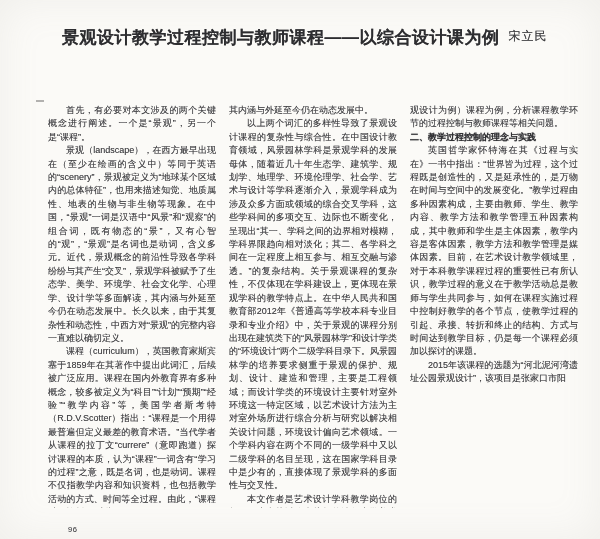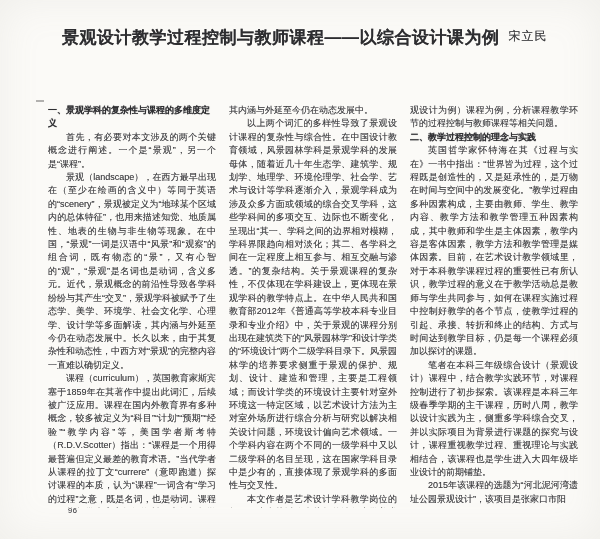--- a/index.html
+++ b/index.html
@@ -43,21 +43,21 @@
     text-shadow:0 0 .6px rgba(70,70,75,.55);
   }
   .heading{
     font-weight:bold;color:#2f2f32;
     text-shadow:0 0 .7px rgba(45,45,50,.65);
     text-align:left;
   }
   .para{text-indent:2em;}
   .para-cont{text-indent:0;}
   .footer{
-    position:absolute;left:68px;bottom:24px;
+    position:absolute;left:68px;bottom:5px;
     display:flex;align-items:baseline;gap:27px;
     font-size:7.5px;color:#4c4c4f;letter-spacing:.5px;
     text-shadow:0 0 .5px rgba(70,70,75,.5);
   }
   .artifact-dash{
     position:absolute;left:36px;top:100px;
     width:8px;height:2px;background:#8a8a88;opacity:.65;
   }
 </style>
 </head>
@@ -68,37 +68,35 @@
   <div class="artifact-dash"></div>
 
   <div class="header">
     <div class="paper-title">景观设计教学过程控制与教师课程——以综合设计课为例</div>
     <div class="author">宋立民</div>
   </div>
 
   <div class="columns">
 
     <div class="col">
-      <p class="blk heading">一、景观学科的复杂性与课程的多维度定义</p>
       <p class="blk para">首先，有必要对本文涉及的两个关键概念进行阐述。一个是“景观”，另一个是“课程”。</p>
       <p class="blk para">景观（landscape），在西方最早出现在（至少在绘画的含义中）等同于英语的“scenery”，景观被定义为“地球某个区域内的总体特征”，也用来描述知觉、地质属性、地表的生物与非生物等现象。在中国，“景观”一词是汉语中“风景”和“观察”的组合词，既有物态的“景”，又有心智的“观”，“景观”是名词也是动词，含义多元。近代，景观概念的前沿性导致各学科纷纷与其产生“交叉”，景观学科被赋予了生态学、美学、环境学、社会文化学、心理学、设计学等多面解读，其内涵与外延至今仍在动态发展中。长久以来，由于其复杂性和动态性，中西方对“景观”的完整内容一直难以确切定义。</p>
       <p class="blk para">课程（curriculum），英国教育家斯宾塞于1859年在其著作中提出此词汇，后续被广泛应用。课程在国内外教育界有多种概念，较多被定义为“科目”“计划”“预期”“经验”“教学内容”等，美国学者斯考特（R.D.V.Scotter）指出：“课程是一个用得最普遍但定义最差的教育术语。”当代学者从课程的拉丁文“currere”（意即跑道）探讨课程的本质，认为“课程”一词含有“学习的过程”之意，既是名词，也是动词。课程不仅指教学内容和知识资料，也包括教学活动的方式、时间等全过程。由此，“课程过程控制”已成为</p>
     </div>
 
     <div class="col">
       <p class="blk para-cont">其内涵与外延至今仍在动态发展中。</p>
       <p class="blk para">以上两个词汇的多样性导致了景观设计课程的复杂性与综合性。在中国设计教育领域，风景园林学科是景观学科的发展母体，随着近几十年生态学、建筑学、规划学、地理学、环境伦理学、社会学、艺术与设计等学科逐渐介入，景观学科成为涉及众多方面或领域的综合交叉学科，这些学科间的多项交互、边际也不断变化，呈现出“其一、学科之间的边界相对模糊，学科界限趋向相对淡化；其二、各学科之间在一定程度上相互参与、相互交融与渗透。”的复杂结构。关于景观课程的复杂性，不仅体现在学科建设上，更体现在景观学科的教学特点上。在中华人民共和国教育部2012年《普通高等学校本科专业目录和专业介绍》中，关于景观的课程分别出现在建筑类下的“风景园林学”和设计学类的“环境设计”两个二级学科目录下。风景园林学的培养要求侧重于景观的保护、规划、设计、建造和管理，主要是工程领域；而设计学类的环境设计主要针对室外环境这一特定区域，以艺术设计方法为主对室外场所进行综合分析与研究以解决相关设计问题，环境设计偏向艺术领域。一个学科内容在两个不同的一级学科中又以二级学科的名目呈现，这在国家学科目录中是少有的，直接体现了景观学科的多面性与交叉性。</p>
       <p class="blk para">本文作者是艺术设计学科教学岗位的教师，本文拟以作者执教的清华大学美术学院环境艺术设计系2015年三年级综合设计（景</p>
     </div>
 
     <div class="col">
       <p class="blk para-cont">观设计为例）课程为例，分析课程教学环节的过程控制与教师课程等相关问题。</p>
       <p class="blk heading">二、教学过程控制的理念与实践</p>
       <p class="blk para">英国哲学家怀特海在其《过程与实在》一书中指出：“世界皆为过程，这个过程既是创造性的，又是延承性的，是万物在时间与空间中的发展变化。”教学过程由多种因素构成，主要由教师、学生、教学内容、教学方法和教学管理五种因素构成，其中教师和学生是主体因素，教学内容是客体因素，教学方法和教学管理是媒体因素。目前，在艺术设计教学领域里，对于本科教学课程过程的重要性已有所认识，教学过程的意义在于教学活动总是教师与学生共同参与，如何在课程实施过程中控制好教学的各个节点，使教学过程的引起、承接、转折和终止的结构、方式与时间达到教学目标，仍是每一个课程必须加以探讨的课题。</p>
-      <p class="blk para">笔者在本科三年级综合设计（景观设计）课程中，结合教学实践环节，对课程控制进行了初步探索。该课程是本科三年级春季学期的主干课程，历时八周，教学以设计实践为主，侧重多学科综合交叉，并以实际项目为背景进行课题的探究与设计，课程重视教学过程、重视理论与实践相结合，该课程也是学生进入大四年级毕业设计的前期铺垫。</p>
       <p class="blk para">2015年该课程的选题为“河北泥河湾遗址公园景观设计”，该项目是张家口市阳</p>
     </div>
 
   </div>
 
   <div class="footer">
     <span>96</span>
   </div>
 
 </div>

